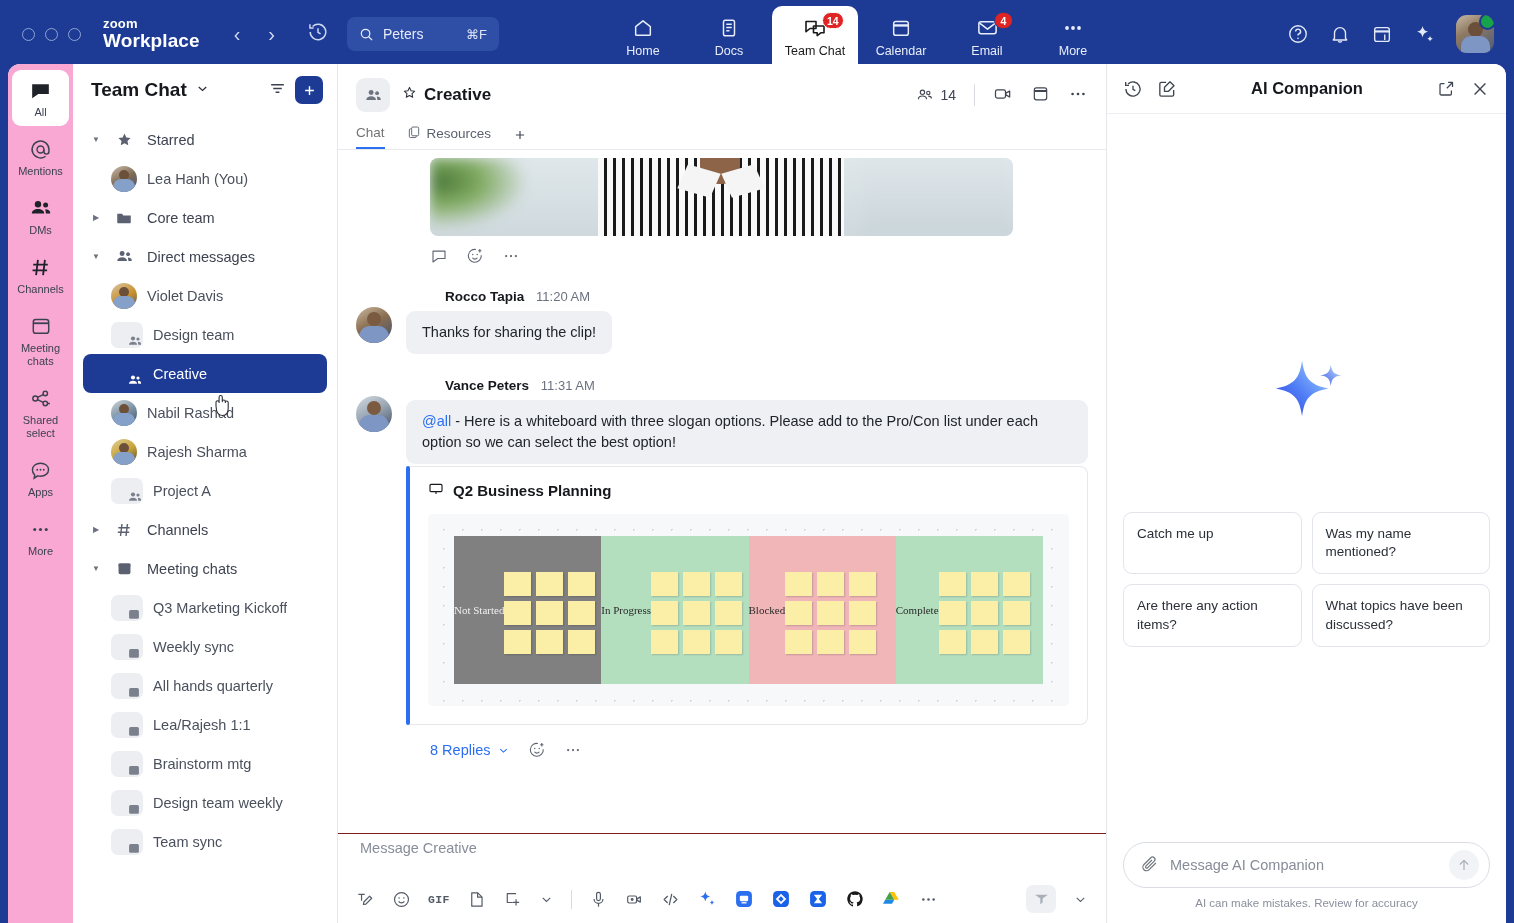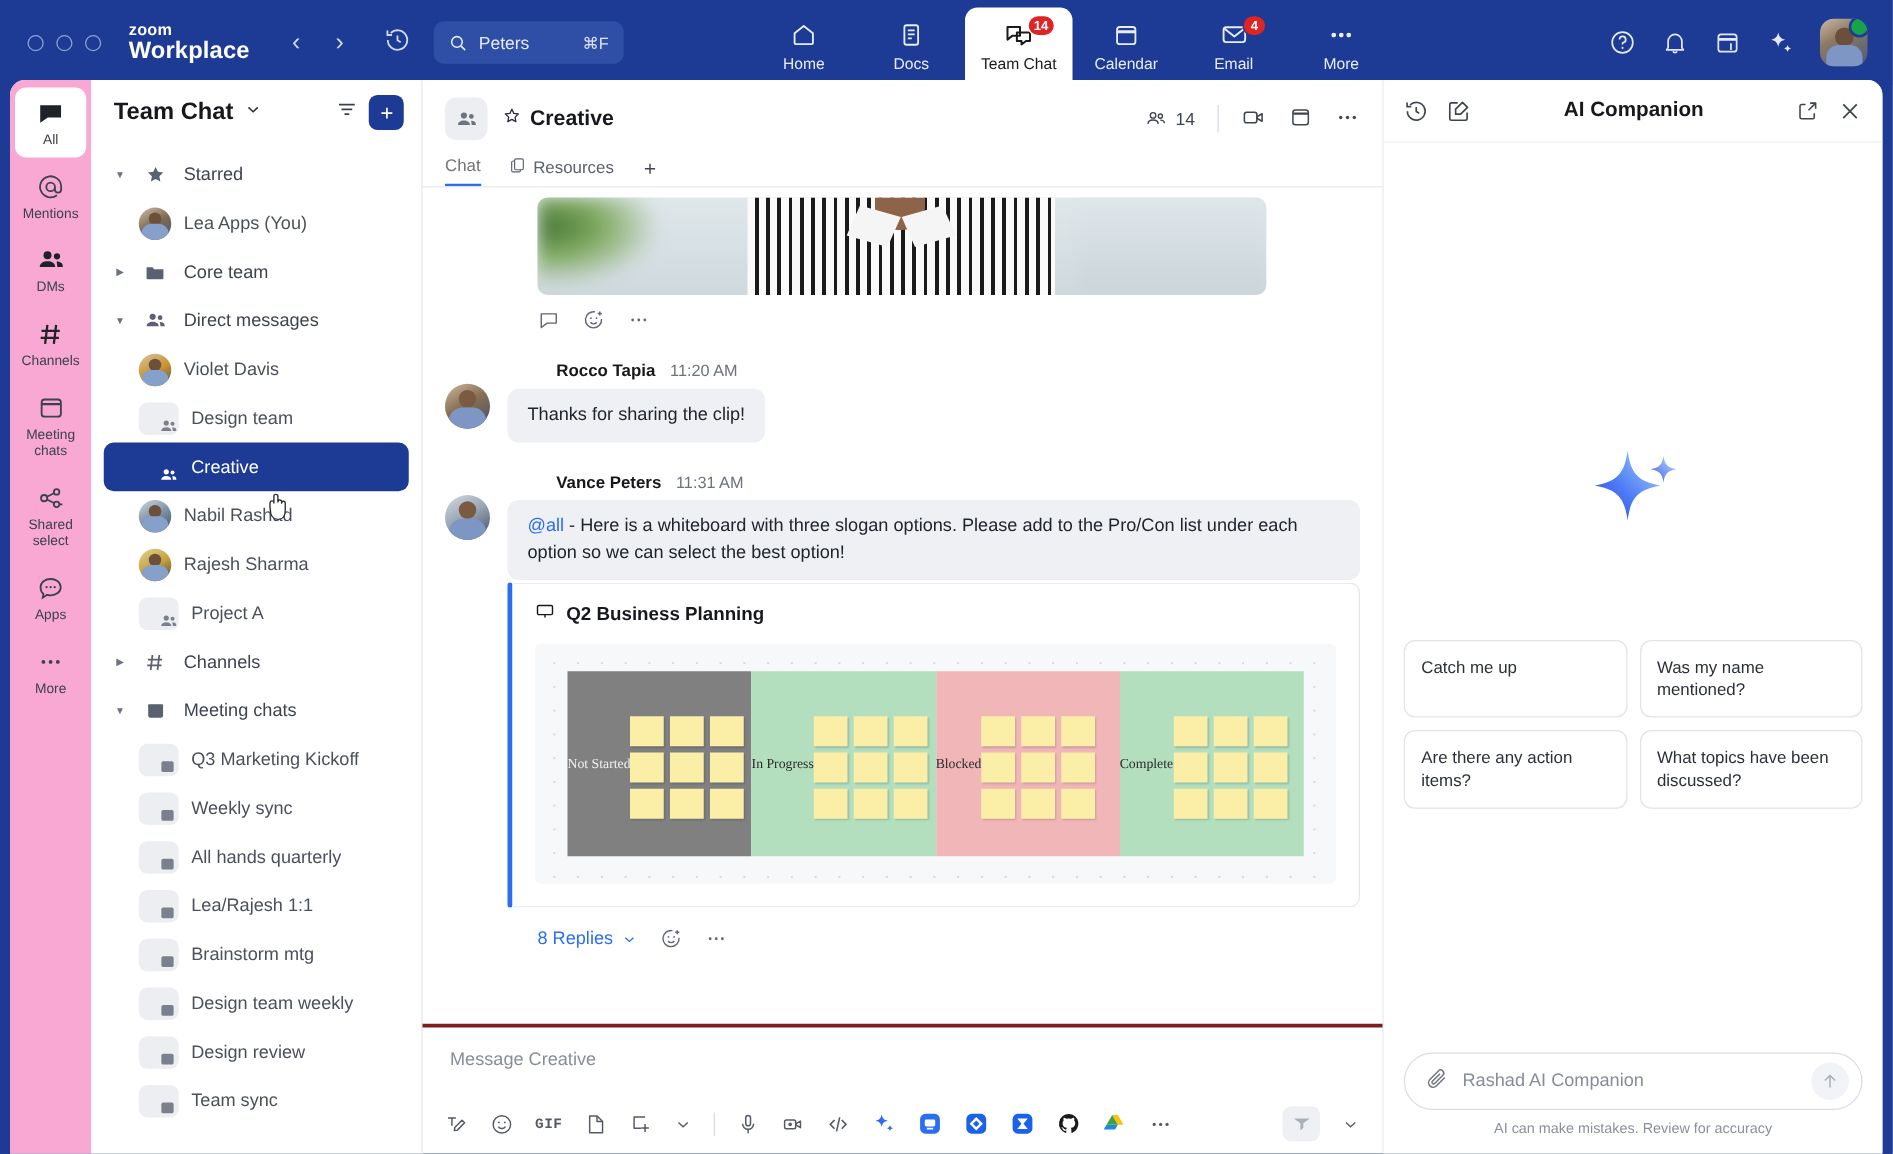--- a/index.html
+++ b/index.html
@@ -214,21 +214,21 @@
   .kcol.blocked { background: #f0b6b8; }
   .kcol.complete { background: #b4dfbf; }
   .kgrid { display: grid; grid-template-columns: repeat(3, 27px); gap: 5px; }
   .note { width: 27px; height: 24px; background: #fbefa7; box-shadow: 1px 1px 1.5px rgba(0,0,0,.17); }
 
   .replies { display: flex; align-items: center; gap: 18px; margin: 16px 0 0 74px; }
   .replies-link { color: #2b6ef0; font-size: 14.5px; cursor: pointer; display: flex; align-items: center; gap: 7px; }
   .replies .ri { color: #606674; cursor: pointer; display: flex; }
 
   
-  .composer { border-top: 3px solid #7f1d1d; padding: 16px 18px 10px; }
+  .composer { border-top: 1px solid #7f1d1d; padding: 4px 18px 10px; }
   .composer-input { font-size: 14.5px; color: #878d99; padding: 2px 4px 0; }
   .composer-tools { display: flex; align-items: center; gap: 17px; margin-top: 29px; color: #545a66; }
   .ct { display: flex; align-items: center; cursor: pointer; }
   .ct.gif { font-size: 11.5px; font-weight: 700; letter-spacing: .4px; font-family: "Liberation Mono", monospace; }
   .ct-div { width: 1px; height: 19px; background: #d8dbe1; }
   .ct-sp { flex: 1; }
   .sendbtn {
     width: 30px; height: 28px; border-radius: 7px; background: #eef0f3;
     display: flex; align-items: center; justify-content: center; cursor: pointer;
   }
@@ -500,21 +500,21 @@
           </span>
           <span class="sb-label">Starred</span>
         </div>
 
         <div class="sb-row">
           <span class="caret spacer"></span>
           <span class="ph p1">
               <span class="f"></span>
               <span class="b"></span>
             </span>
-          <span class="sb-label">Lea Apps (You)</span>
+          <span class="sb-label">Lea Hanh (You)</span>
         </div>
 
         <div class="sb-row group">
           <span class="caret">▶</span>
           <span class="sb-ic">
             <svg width="18" height="18" viewBox="0 0 24 24" fill="#5b6170">
                 <path d="M3 6.4h6.4l1.7 2.1H21v9.6a1 1 0 0 1-1 1H4a1 1 0 0 1-1-1z"></path>
               </svg>
           </span>
           <span class="sb-label">Core team</span>
@@ -666,29 +666,20 @@
           <span class="sb-label">Brainstorm mtg</span>
         </div>
         <div class="sb-row">
           <span class="caret spacer"></span>
           <span class="sb-ic bubble">
             <svg width="14" height="14" viewBox="0 0 24 24" fill="#7a808c">
                 <rect x="3.6" y="5" width="16.8" height="15" rx="2.6"></rect>
               </svg>
           </span>
           <span class="sb-label">Design team weekly</span>
-        </div>
-        <div class="sb-row">
-          <span class="caret spacer"></span>
-          <span class="sb-ic bubble">
-            <svg width="14" height="14" viewBox="0 0 24 24" fill="#7a808c">
-                <rect x="3.6" y="5" width="16.8" height="15" rx="2.6"></rect>
-              </svg>
-          </span>
-          <span class="sb-label">Design review</span>
         </div>
         <div class="sb-row">
           <span class="caret spacer"></span>
           <span class="sb-ic bubble">
             <svg width="14" height="14" viewBox="0 0 24 24" fill="#7a808c">
                 <rect x="3.6" y="5" width="16.8" height="15" rx="2.6"></rect>
               </svg>
           </span>
           <span class="sb-label">Team sync</span>
         </div>
@@ -1108,21 +1099,21 @@
         </div>
       </div>
 
       <div class="ai-foot">
         <div class="ai-input">
           <span>
             <svg width="19" height="19" viewBox="0 0 24 24" fill="none" stroke="#6f757f" stroke-width="1.5" stroke-linejoin="round">
                 <path d="M20 11.4 11.6 19.8a4.6 4.6 0 0 1-6.6-6.5l8.6-8.6a3.1 3.1 0 0 1 4.4 4.4l-8.5 8.5a1.6 1.6 0 0 1-2.2-2.2l7.8-7.8"></path>
               </svg>
           </span>
-          <span class="ph-txt">Rashad AI Companion</span>
+          <span class="ph-txt">Message AI Companion</span>
           <span class="ai-send">
             <svg width="16" height="16" viewBox="0 0 24 24" fill="none" stroke="#a9afb9" stroke-width="1.8" stroke-linejoin="round">
                 <path d="M12 19.5V5M5.8 11.2 12 5l6.2 6.2"></path>
               </svg>
           </span>
         </div>
         <div class="ai-note">AI can make mistakes. Review for accuracy</div>
       </div>
     </div>
   </div>

